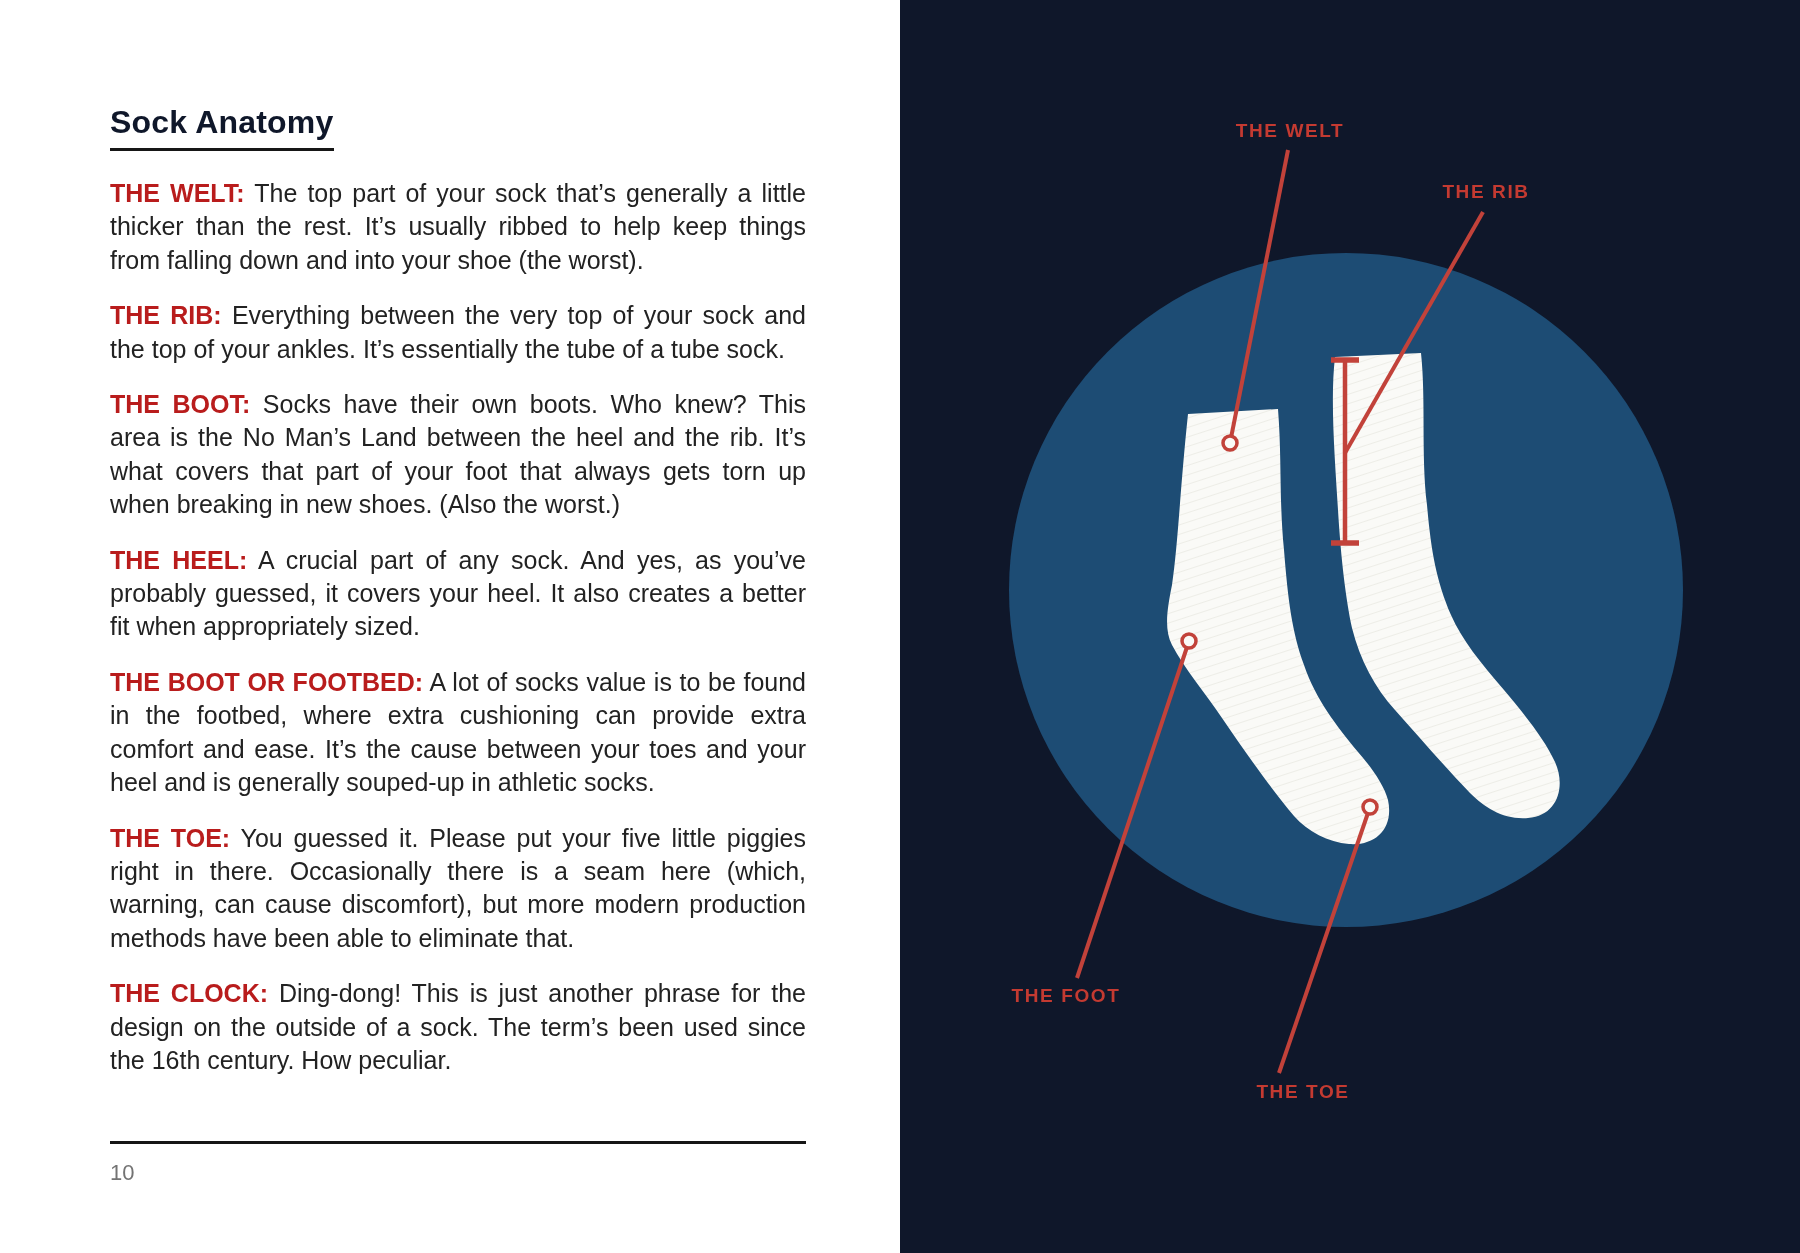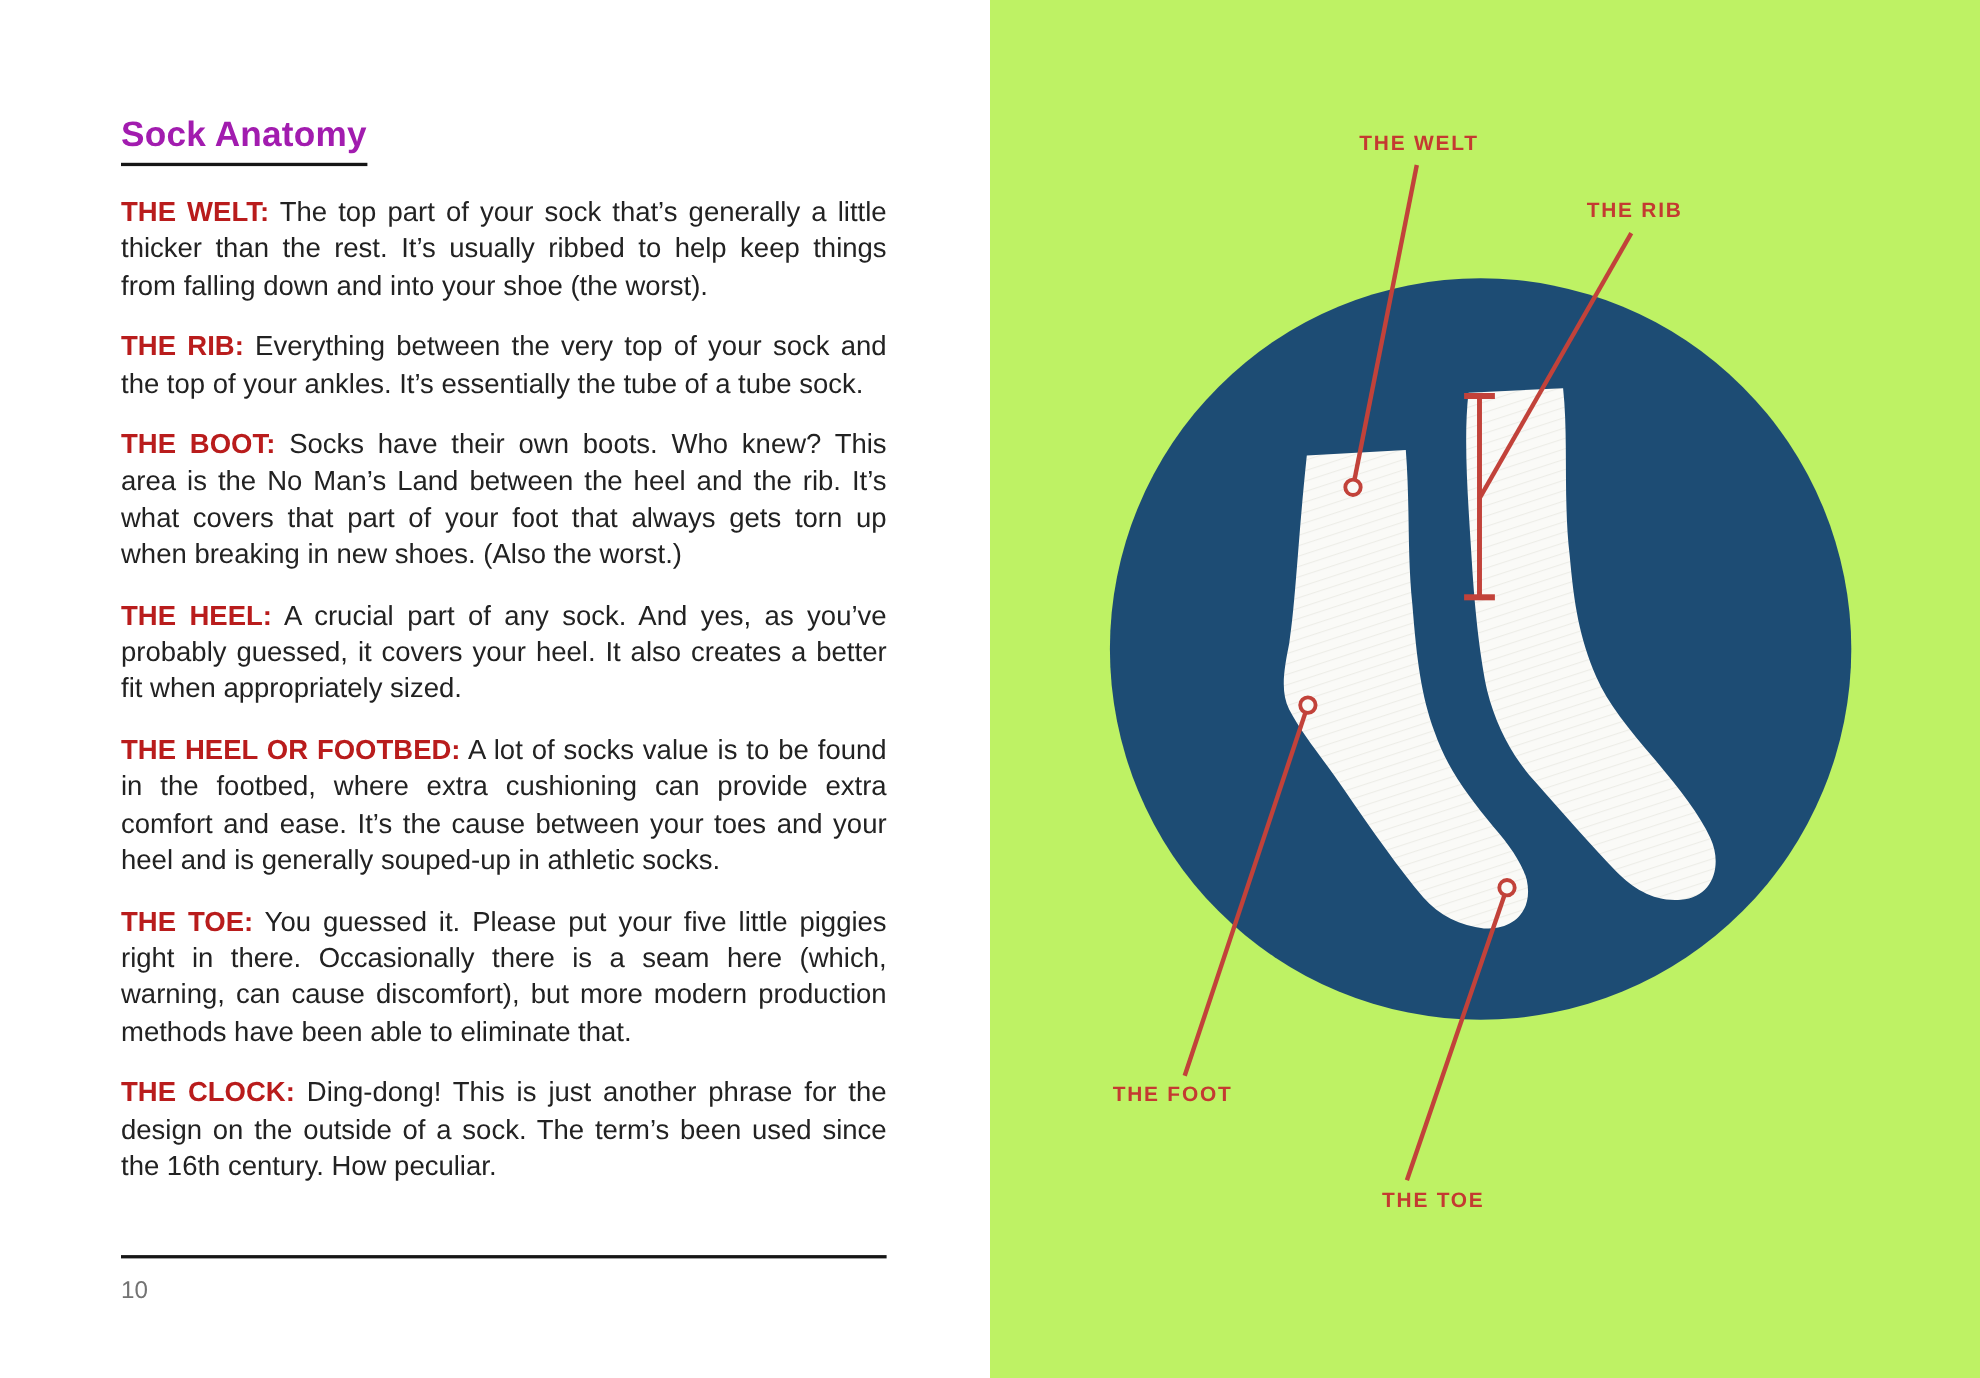--- a/index.html
+++ b/index.html
@@ -13,21 +13,21 @@
   
   .left-page{
     position:absolute;left:0;top:0;width:900px;height:1253px;
     background:#ffffff;
   }
   .text-col{
     position:absolute;left:110px;top:0;width:696px;
   }
   .page-title{
     margin:104px 0 26px 0;
-    font-size:32px;font-weight:700;color:#a21caf;letter-spacing:.2px;
+    font-size:32px;font-weight:700;color:#0f172a;letter-spacing:.2px;
   }
   .page-title span{
     display:inline-block;border-bottom:3px solid #161616;padding-bottom:7px;
   }
   .para{
     margin:0 0 22px 0;
     font-size:25px;line-height:33.4px;color:#222222;
     text-align:justify;
   }
   .para .lead{
@@ -37,21 +37,21 @@
     position:absolute;left:110px;top:1141px;width:696px;height:3px;
     background:#161616;
   }
   .page-number{
     position:absolute;left:110px;top:1160px;width:696px;
     font-size:22px;color:#737373;
   }
   
   .right-panel{
     position:absolute;left:900px;top:0;width:900px;height:1253px;
-    background:#bef264;
+    background:#0f172a;
   }
   .right-panel svg{position:absolute;left:0;top:0;}
   .dlabel{
     position:absolute;transform:translate(-50%,-50%);
     font-size:19px;font-weight:700;letter-spacing:1.6px;
     color:#c43a31;white-space:nowrap;
   }
 </style>
 </head>
 <body>
@@ -63,21 +63,21 @@
       <h1 class="page-title"><span>Sock Anatomy</span></h1>
 
       <p class="para"><span class="lead">THE WELT:</span> <span>The top part of your sock that’s generally a little thicker than the rest. It’s usually ribbed to help keep things from falling down and into your shoe (the worst).</span></p>
 
       <p class="para"><span class="lead">THE RIB:</span> <span>Everything between the very top of your sock and the top of your ankles. It’s essentially the tube of a tube sock.</span></p>
 
       <p class="para"><span class="lead">THE BOOT:</span> <span>Socks have their own boots. Who knew? This area is the No Man’s Land between the heel and the rib. It’s what covers that part of your foot that always gets torn up when breaking in new shoes. (Also the worst.)</span></p>
 
       <p class="para"><span class="lead">THE HEEL:</span> <span>A crucial part of any sock. And yes, as you’ve probably guessed, it covers your heel. It also creates a better fit when appropriately sized.</span></p>
 
-      <p class="para"><span class="lead">THE HEEL OR FOOTBED:</span> <span>A lot of socks value is to be found in the footbed, where extra cushioning can provide extra comfort and ease. It’s the cause between your toes and your heel and is generally souped-up in athletic socks.</span></p>
+      <p class="para"><span class="lead">THE BOOT OR FOOTBED:</span> <span>A lot of socks value is to be found in the footbed, where extra cushioning can provide extra comfort and ease. It’s the cause between your toes and your heel and is generally souped-up in athletic socks.</span></p>
 
       <p class="para"><span class="lead">THE TOE:</span> <span>You guessed it. Please put your five little piggies right in there. Occasionally there is a seam here (which, warning, can cause discomfort), but more modern production methods have been able to eliminate that.</span></p>
 
       <p class="para"><span class="lead">THE CLOCK:</span> <span>Ding-dong! This is just another phrase for the design on the outside of a sock. The term’s been used since the 16th century. How peculiar.</span></p>
     </div>
 
     <div class="footer-rule"></div>
     <div class="page-number">10</div>
   </div>
 

